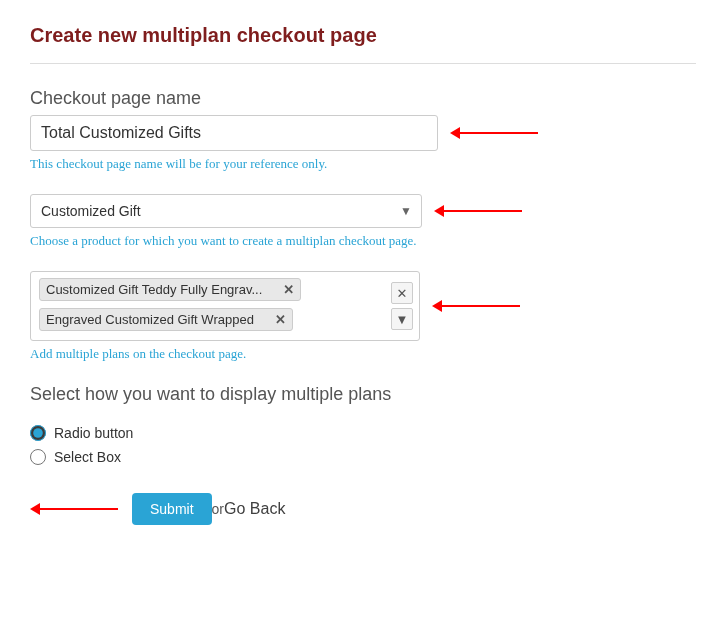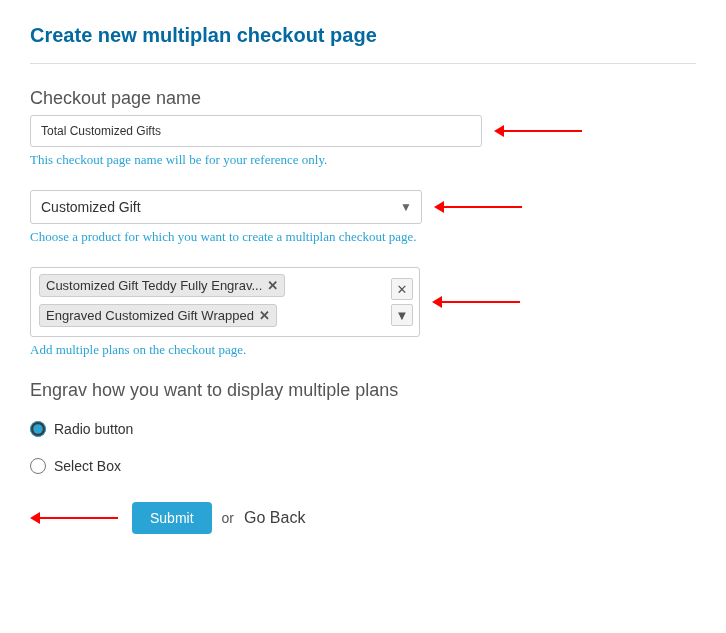--- a/index.html
+++ b/index.html
@@ -7,46 +7,46 @@
       font-family: Arial, sans-serif;
       background: #fff;
       color: #333;
       padding: 24px 30px;
       width: 726px;
       min-height: 633px;
     }
     h1 {
       font-size: 20px;
       font-weight: bold;
-      color: #0369a1;
+      color: #7f1d1d;
       margin-bottom: 16px;
     }
     hr {
       border: none;
       border-top: 1px solid #ddd;
       margin-bottom: 24px;
     }
     .form-group {
       margin-bottom: 22px;
     }
     label {
       display: block;
       font-size: 18px;
       color: #555;
       margin-bottom: 6px;
     }
     .required {
       color: red;
     }
     input[type="text"] {
-      width: 452px;
+      width: 408px;
       padding: 8px 10px;
       border: 1px solid #ccc;
       border-radius: 3px;
-      font-size: 12px;
+      font-size: 16px;
       color: #333;
       outline: none;
     }
     .hint {
       font-size: 13px;
       color: #2aa4d5;
       margin-top: 5px;
       font-family: Liberation Serif, serif;
     }
     .select-wrapper {
@@ -88,21 +88,21 @@
     }
     .tag {
       display: inline-flex;
       align-items: center;
       background: #e8e8e8;
       border: 1px solid #ccc;
       border-radius: 3px;
       padding: 3px 6px;
       font-size: 13px;
       color: #333;
-      gap: 5px;
+      gap: 21px;
     }
     .tag .remove {
       cursor: pointer;
       color: #555;
       font-size: 13px;
       font-weight: bold;
     }
     .multiselect-controls {
       position: absolute;
       right: 6px;
@@ -122,40 +122,39 @@
       display: flex;
       align-items: center;
       justify-content: center;
       cursor: pointer;
       font-size: 13px;
       color: #555;
     }
     .radio-group {
       display: flex;
       flex-direction: column;
-      gap: 21px;
+      gap: 8px;
       margin-top: 20px;
     }
     .radio-item {
       display: flex;
       align-items: center;
       gap: 8px;
       font-size: 14px;
       color: #333;
     }
     .radio-item input[type="radio"] {
       accent-color: #2aa4d5;
       width: 16px;
       height: 16px;
       cursor: pointer;
     }
     .footer-row {
       display: flex;
       align-items: center;
-      gap: 10px;
       margin-top: 28px;
     }
     .submit-btn {
       background: #2aa4d5;
       color: #fff;
       border: none;
       border-radius: 4px;
       padding: 8px 18px;
       font-size: 14px;
       cursor: pointer;
@@ -248,21 +247,21 @@
     </div>
     <div class="red-arrow">
       <div class="red-arrow-head"></div>
       <div class="red-arrow-line"></div>
     </div>
   </div>
   <div class="hint">Add multiple plans on the checkout page.</div>
 </div>
 
 <div class="form-group">
-  <label>Engrav how you want to display multiple plans</label>
+  <label>Select how you want to display multiple plans</label>
   <div class="radio-group">
     <div class="radio-item">
       <input type="radio" name="display_type" value="radio" checked="" style="">
       <span>Radio button</span>
     </div>
     <div class="radio-item">
       <input type="radio" name="display_type" value="select" style="">
       <span>Select Box</span>
     </div>
   </div>

